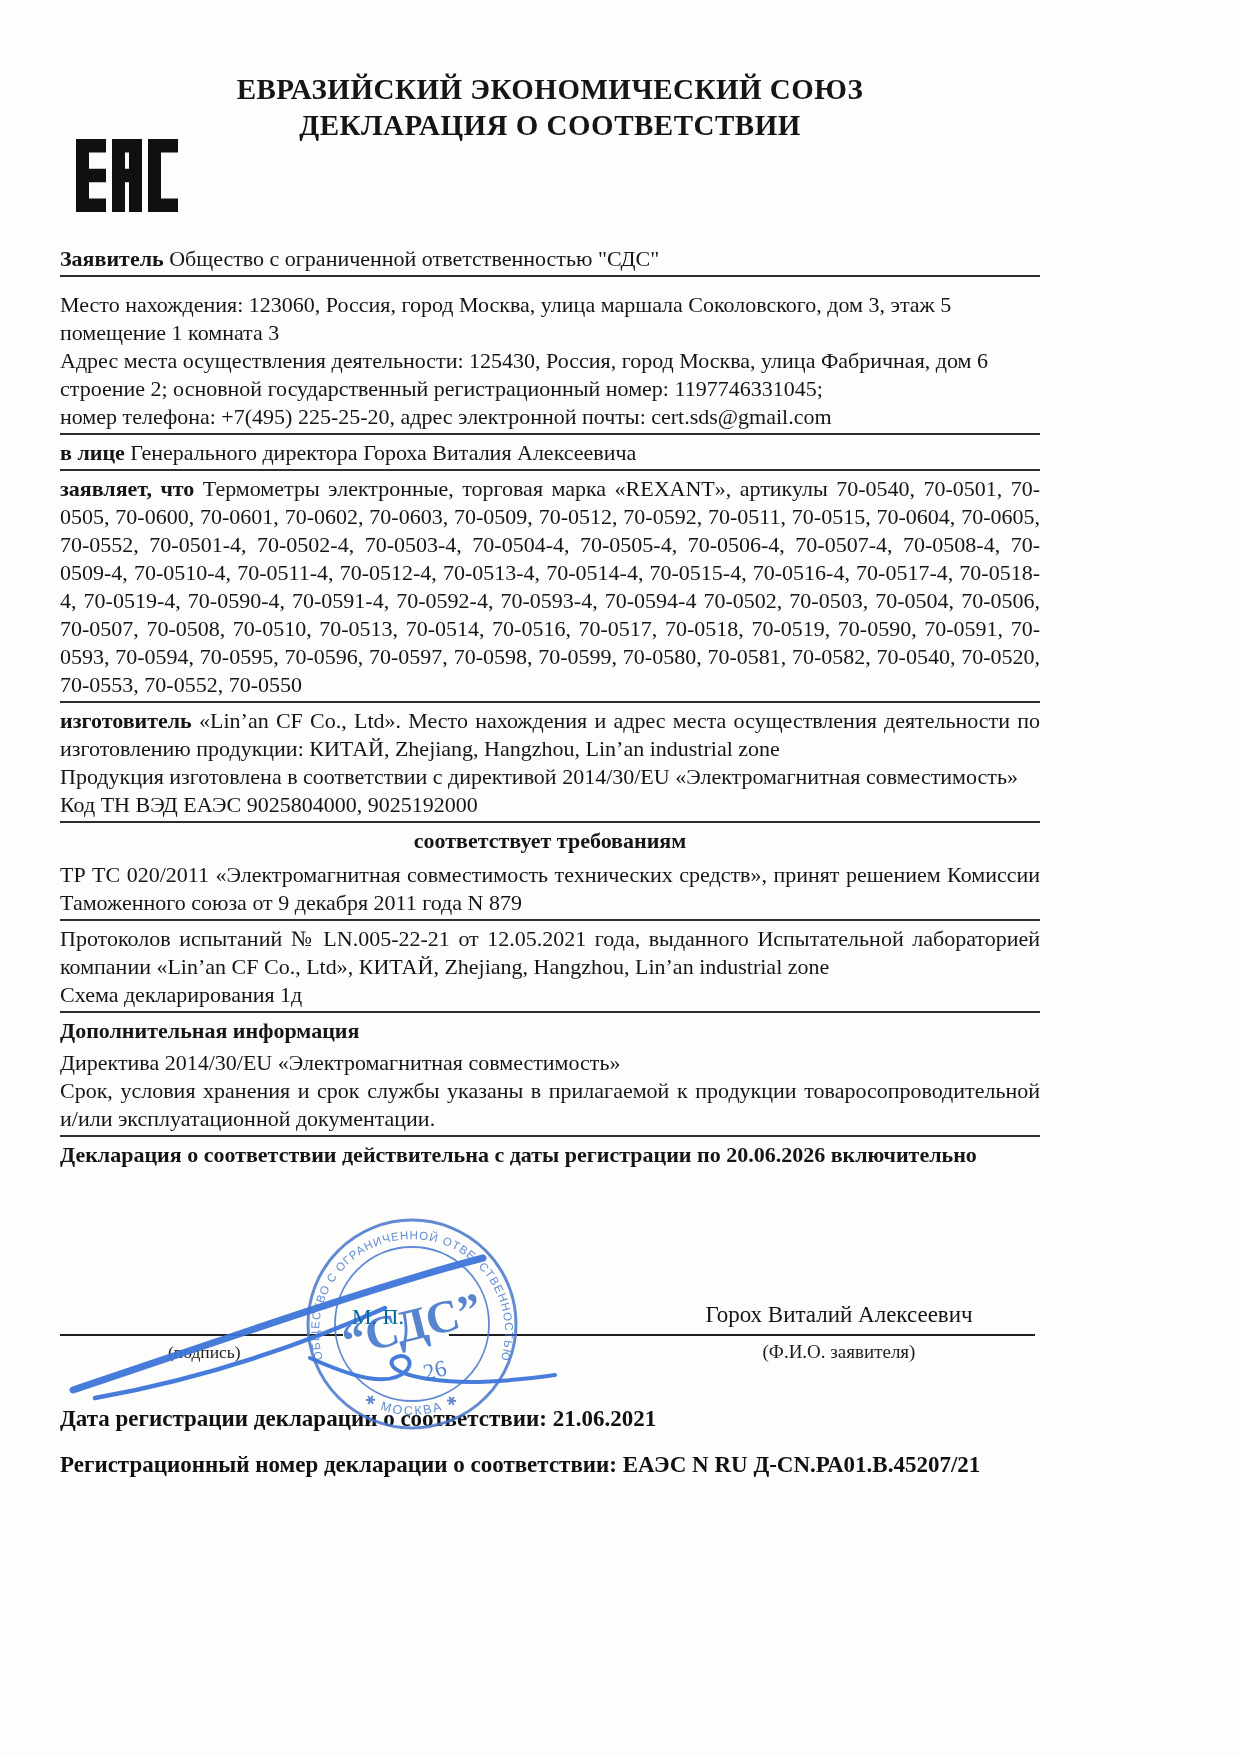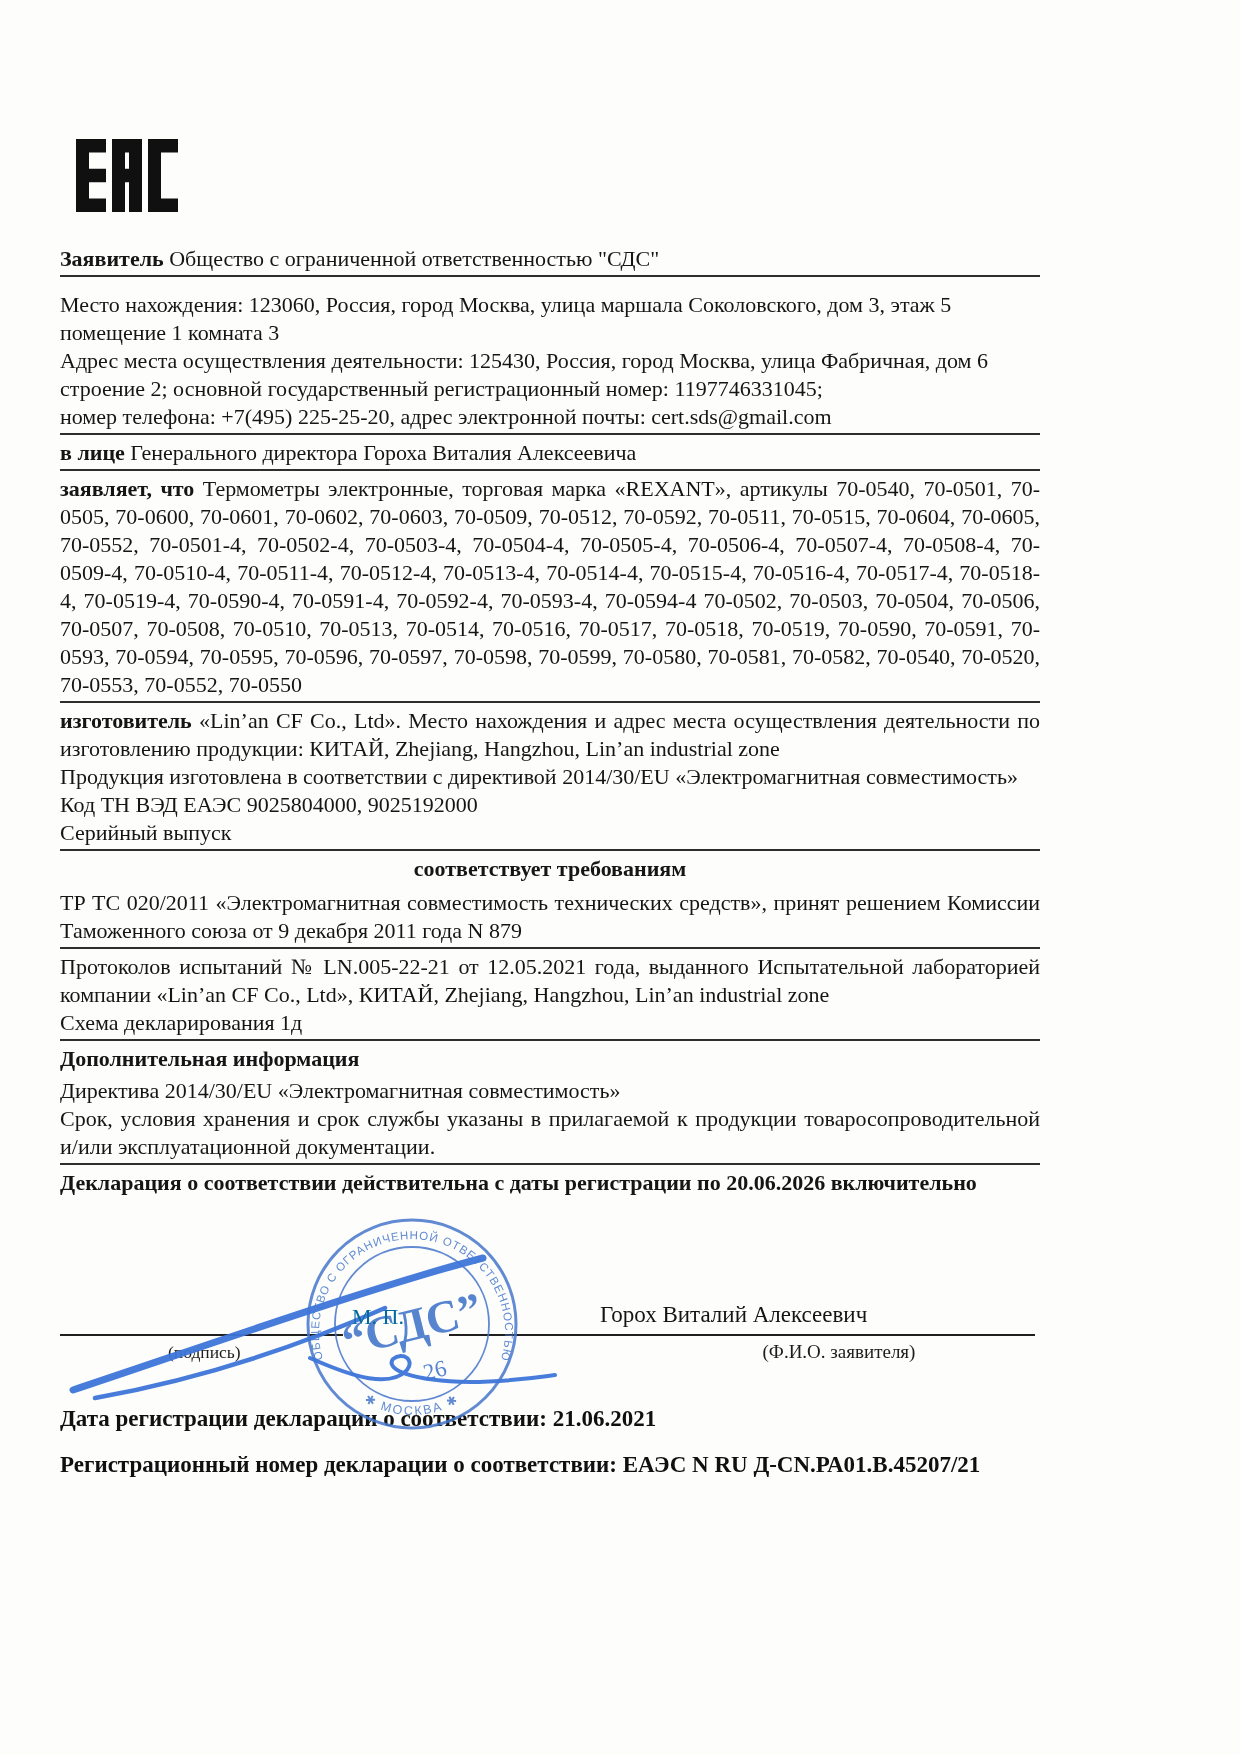--- a/index.html
+++ b/index.html
@@ -28,36 +28,40 @@
   .mb14{margin-bottom:14px;}
   .mb6{margin-bottom:6px;text-align:center;}
   .mb4{margin-bottom:4px;}
   .mt4{margin-top:4px;}
   
   .sigline{position:absolute;height:0;border-top:2px solid #1f1f1f;}
   .sigline.left{left:60px;top:1334px;width:283px;}
   .sigline.right{left:449px;top:1334px;width:586px;}
   .sig-label{position:absolute;left:168px;top:1342px;font-family:"Liberation Serif",serif;font-size:17.5px;color:#1c1c1c;}
   .mp-label{position:absolute;left:352px;top:1304px;font-family:"Liberation Serif",serif;font-size:22px;color:#0369a1;z-index:3;}
-  .fio-name{position:absolute;left:600px;top:1302px;width:478px;text-align:left;font-family:"Liberation Serif",serif;font-size:23px;color:#141414;}
+  .fio-name{position:absolute;left:600px;top:1302px;width:478px;text-align:center;font-family:"Liberation Serif",serif;font-size:23px;color:#141414;}
   .fio-label{position:absolute;left:600px;top:1341px;width:478px;text-align:center;font-family:"Liberation Serif",serif;font-size:19px;color:#1c1c1c;}
   .signature-svg{position:absolute;left:55px;top:1248px;z-index:2;}
   .stamp-svg{position:absolute;left:299px;top:1208px;z-index:1;}
   .footer{
     position:absolute;left:60px;width:1000px;
     font-weight:bold;font-size:23px;line-height:30px;color:#101010;
   }
   .footer.reg{top:1450px;}
   .footer.date{top:1404px;}
 </style>
 </head>
 <body>
 
 <div class="page">
 
+  <div class="titles">
+    <div>ЕВРАЗИЙСКИЙ ЭКОНОМИЧЕСКИЙ СОЮЗ</div>
+    <div>ДЕКЛАРАЦИЯ О СООТВЕТСТВИИ</div>
+  </div>
 
   <div class="eac-logo">
     <svg width="102" height="73" viewBox="0 0 102 73" aria-hidden="true">
       <g fill="#101010">
 
         <rect x="0" y="0" width="13" height="73"></rect>
         <rect x="13" y="0" width="17" height="13.5"></rect>
         <rect x="13" y="29.75" width="17" height="13.5"></rect>
         <rect x="13" y="59.5" width="17" height="13.5"></rect>
 
@@ -90,21 +94,20 @@
     </div>
 
     <div class="sec rule">
       <p class="just"><span class="lead">заявляет, что</span><span> Термометры электронные, торговая марка «REXANT», артикулы 70-0540, 70-0501, 70-0505, 70-0600, 70-0601, 70-0602, 70-0603, 70-0509, 70-0512, 70-0592, 70-0511, 70-0515, 70-0604, 70-0605, 70-0552, 70-0501-4, 70-0502-4, 70-0503-4, 70-0504-4, 70-0505-4, 70-0506-4, 70-0507-4, 70-0508-4, 70-0509-4, 70-0510-4, 70-0511-4, 70-0512-4, 70-0513-4, 70-0514-4, 70-0515-4, 70-0516-4, 70-0517-4, 70-0518-4, 70-0519-4, 70-0590-4, 70-0591-4, 70-0592-4, 70-0593-4, 70-0594-4 70-0502, 70-0503, 70-0504, 70-0506, 70-0507, 70-0508, 70-0510, 70-0513, 70-0514, 70-0516, 70-0517, 70-0518, 70-0519, 70-0590, 70-0591, 70-0593, 70-0594, 70-0595, 70-0596, 70-0597, 70-0598, 70-0599, 70-0580, 70-0581, 70-0582, 70-0540, 70-0520, 70-0553, 70-0552, 70-0550</span></p>
     </div>
 
     <div class="sec rule">
       <p class="just"><span class="lead">изготовитель</span><span> «Lin’an CF Co., Ltd». Место нахождения и адрес места осуществления деятельности по изготовлению продукции: КИТАЙ, Zhejiang, Hangzhou, Lin’an industrial zone</span></p>
       <p>Продукция изготовлена в соответствии с директивой 2014/30/EU «Электромагнитная совместимость»</p>
       <p>Код ТН ВЭД ЕАЭС 9025804000, 9025192000</p>
-      <p>Серийный выпуск</p>
     </div>
 
     <div class="sec boldline mb6">
       <p>соответствует требованиям</p>
     </div>
 
     <div class="sec rule">
       <p class="just">ТР ТС 020/2011 «Электромагнитная совместимость технических средств», принят решением Комиссии Таможенного союза от 9 декабря 2011 года N 879</p>
     </div>
 

